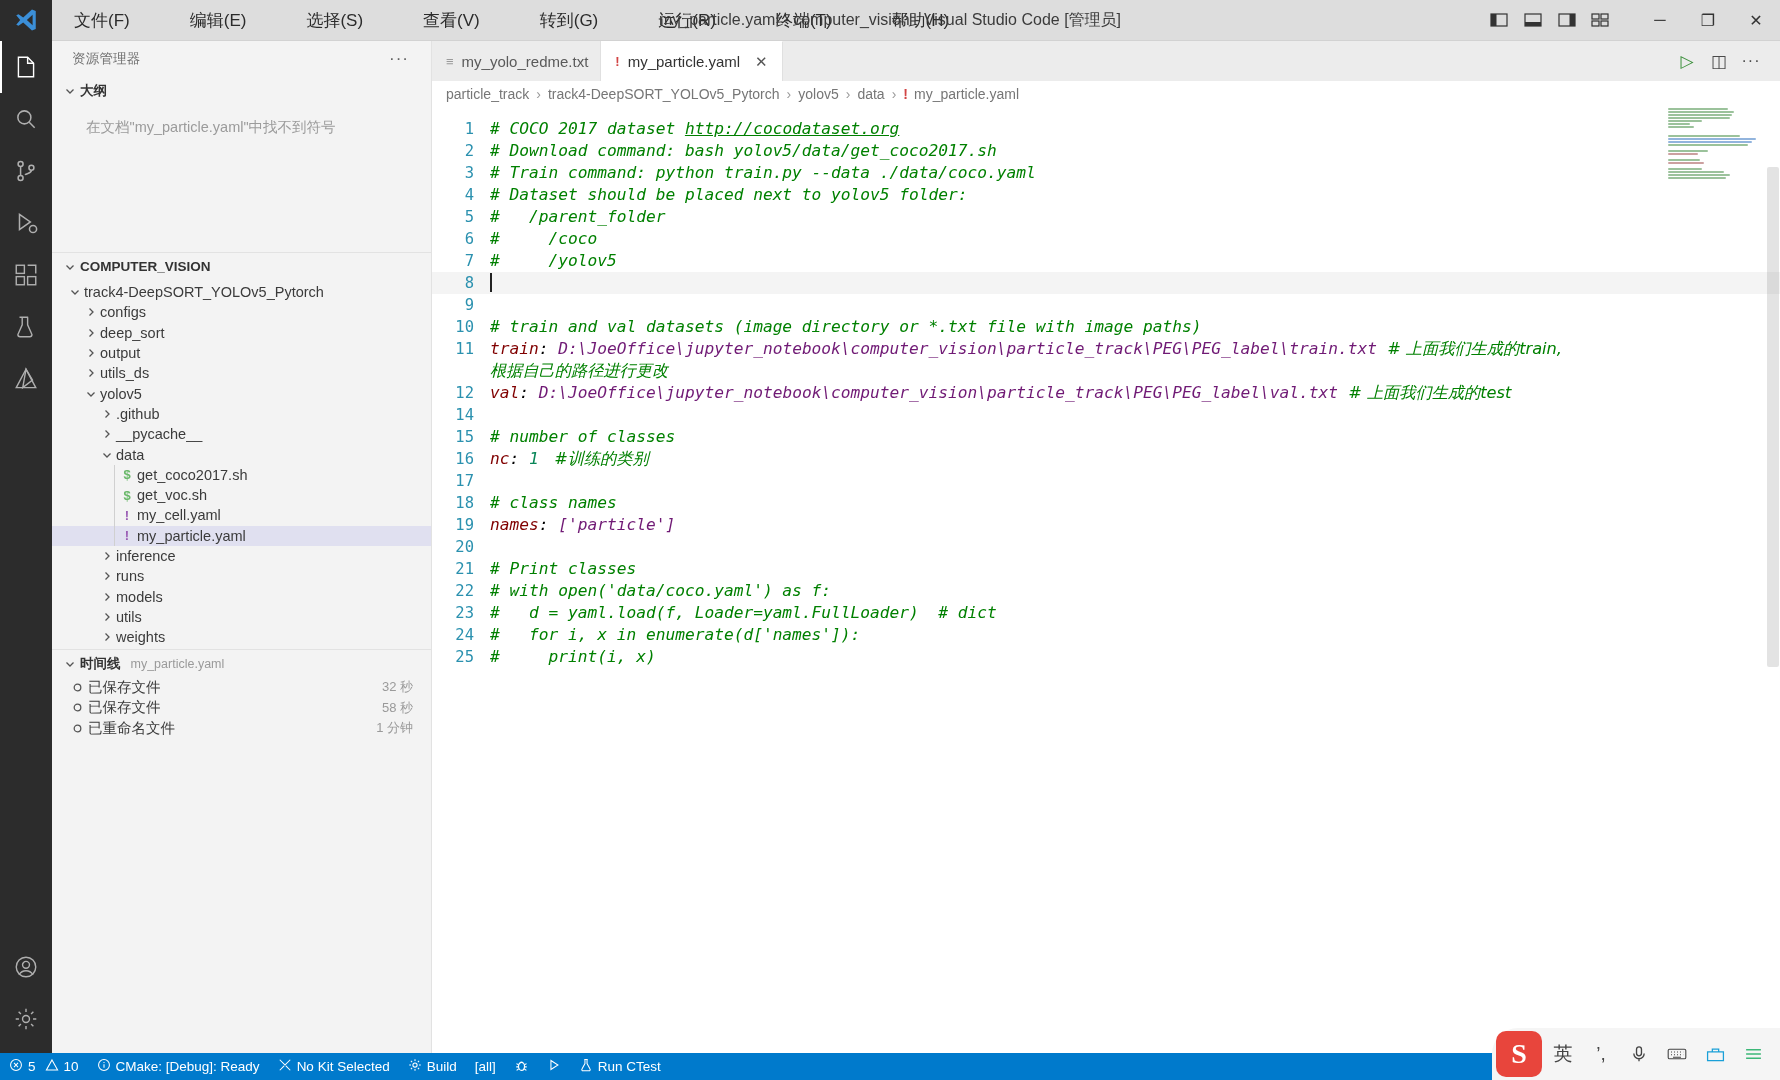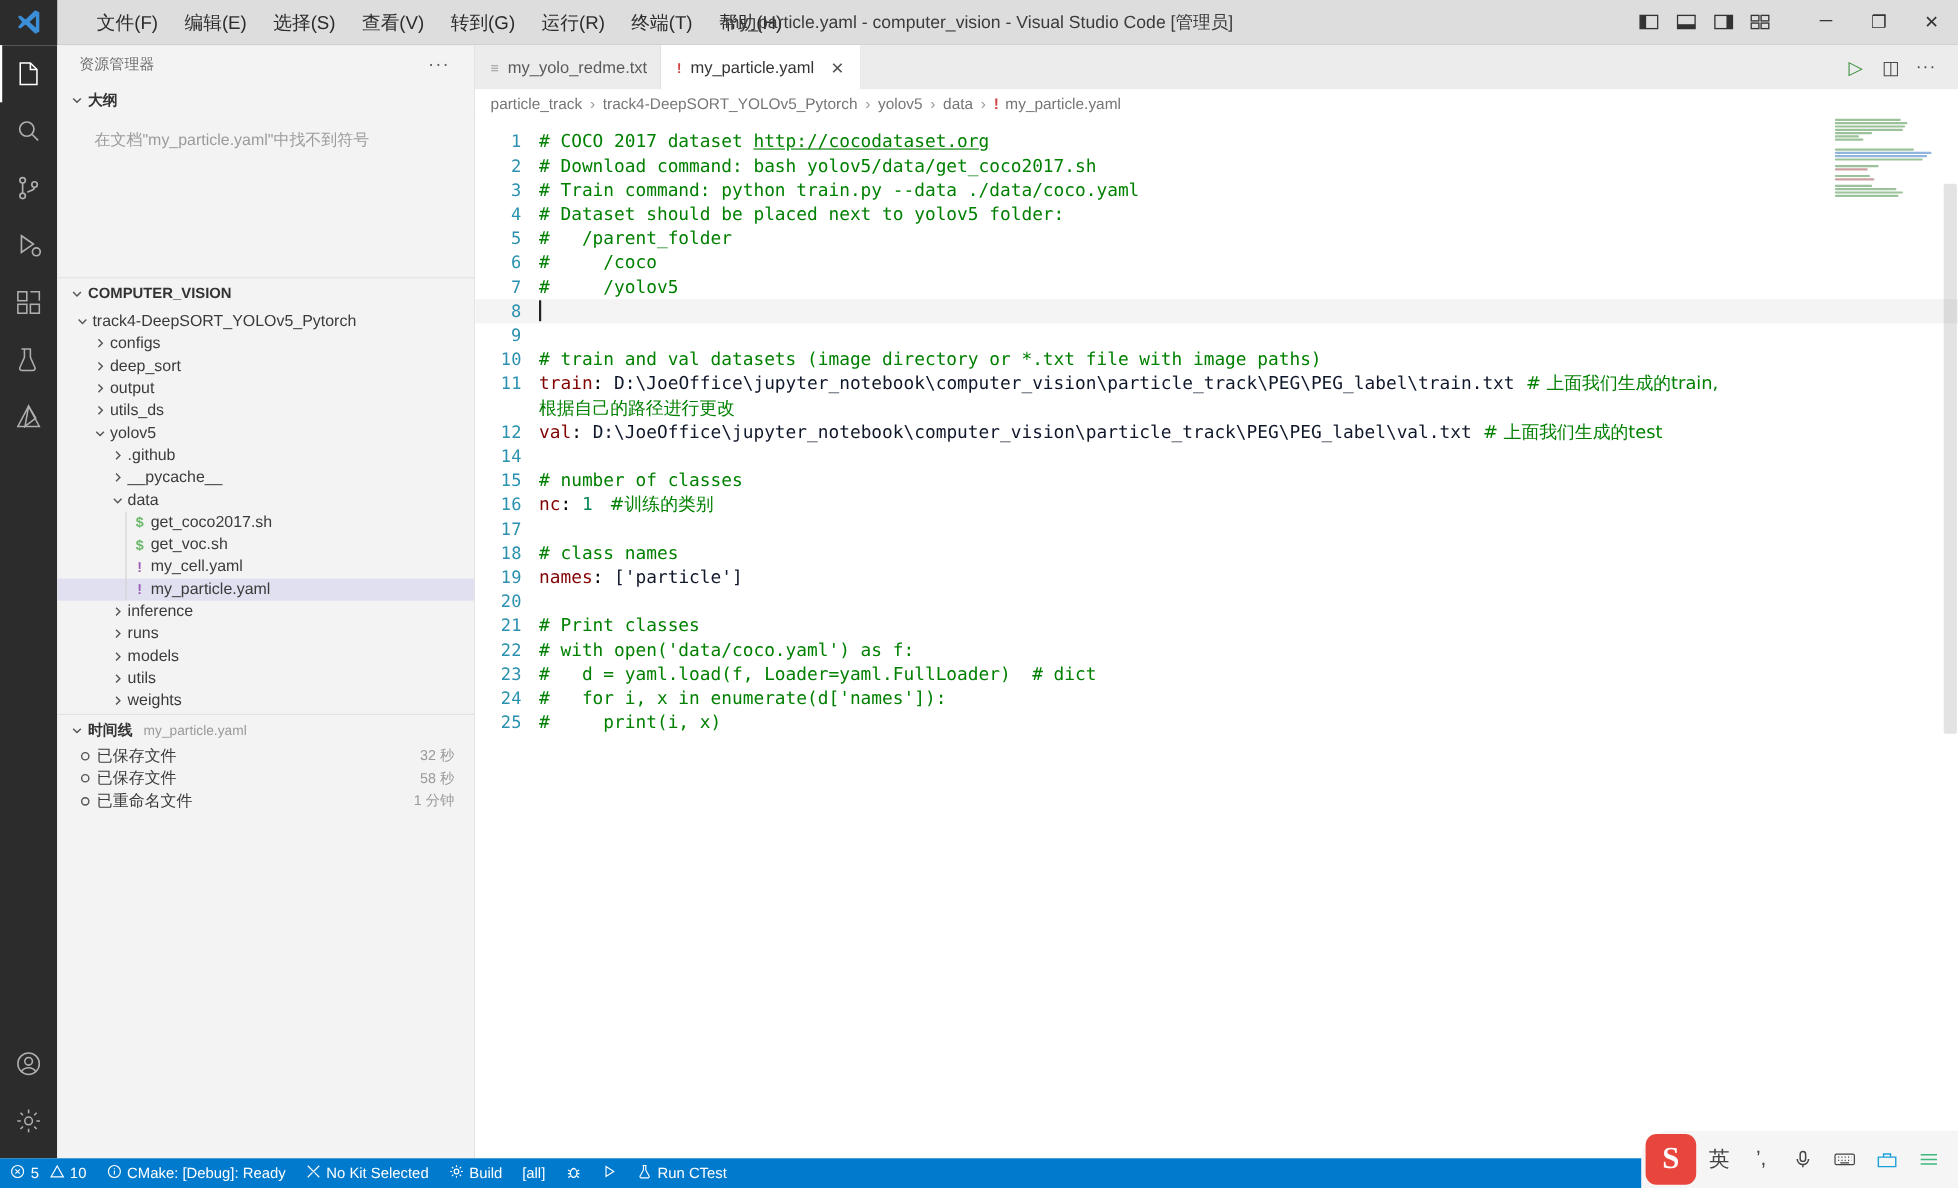--- a/index.html
+++ b/index.html
@@ -22,21 +22,22 @@
   }
   .vscode-logo {
     width: 52px; height: 41px;
     background: #2c2c2c;
     display: flex; align-items: center; justify-content: center;
     flex: 0 0 52px;
   }
   .menu {
     display: flex; align-items: center;
     height: 100%;
-    padding-left: 24px;
+    padding-left: 10px;
+    gap: 36px;
   }
   .menu-item {
     padding: 0 12px;
     height: 100%;
     display: flex; align-items: center;
     font-size: 17px;
     color: #2b2b2b;
     cursor: default;
     white-space: nowrap;
   }
@@ -247,24 +248,24 @@
   .ln {
     width: 58px;
     flex: 0 0 58px;
     text-align: right;
     padding-right: 16px;
     color: #2b91af;
     font-size: 15.5px;
     user-select: none;
     line-height: 22px;
   }
-  .ctext { white-space: pre-wrap; word-break: break-word; padding-right: 200px; }
+  .ctext { white-space: pre-wrap; word-break: break-word; padding-right: 200px; font-style: italic; }
   .cmt { color: #008000; }
   .key { color: #800000; }
-  .str { color: #0f172a; }
+  .str { color: #701a75; }
   .num { color: #098658; }
   .lnk-g { color: #008000; text-decoration: underline; }
   .cjk { font-family: "DejaVu Sans", sans-serif; }
   .caret {
     display: inline-block;
     width: 2px; height: 19px;
     background: #222;
     vertical-align: -4px;
   }
   .minimap {

